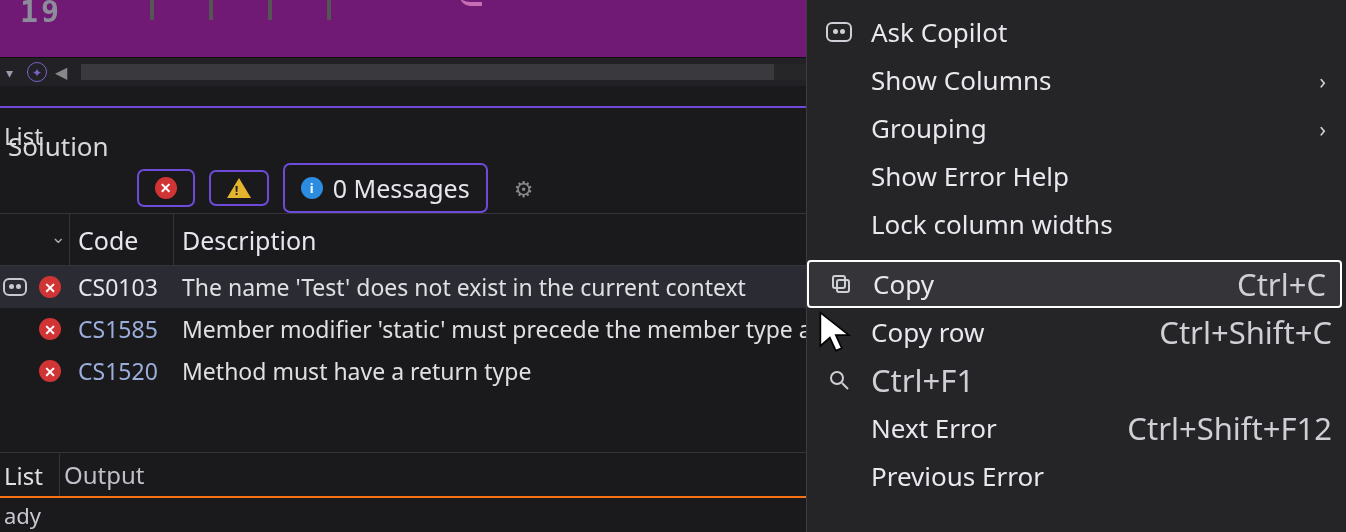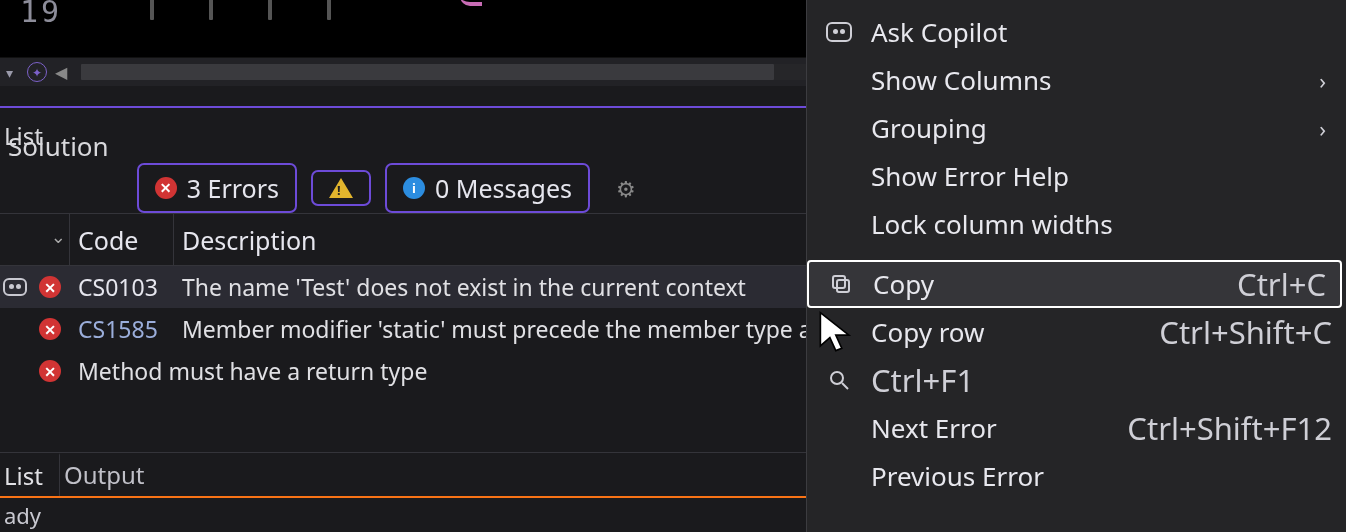--- a/index.html
+++ b/index.html
@@ -9,22 +9,23 @@
     font-family: "Segoe UI", system-ui, sans-serif;
     color: #d8d8dc;
     overflow: hidden;
     position: relative;
   }
 
   
   .editor-frag {
     position: absolute;
     top: 0; left: 0; right: 0; height: 58px;
-    background: #000000;
+    background: #701a75;
     border-bottom: 1px solid #111;
+    font-weight: bold;
   }
   .line-numbers {
     position: absolute;
     left: 20px; top: -6px;
     font-family: Consolas, monospace;
     font-size: 30px; color: #8d8d9a; letter-spacing: 3px;
   }
   .ruler-dots { position:absolute; left:150px; top:-4px; display:flex; gap:55px; }
   .ruler-dots span { width:4px; height:24px; background:#555; border-radius:1px; }
   .pink-blob { position:absolute; left:460px; top:-8px; width:22px; height:14px;
@@ -186,21 +187,20 @@
 <div class="errlist-title">List</div>
 
 <div class="filter-bar">
   <div class="scope-select">
     <span>Solution</span>
     <span class="chev">⌄</span>
   </div>
 
   <div class="pill">
     <span class="ico-err">✕</span>
-    <span>3 Errors</span>
   </div>
   <div class="pill">
     <span class="ico-warn"></span>
   </div>
   <div class="pill">
     <span class="ico-info">i</span>
     <span>0 Messages</span>
   </div>
 
   <span class="filter-icon">⚙</span>
@@ -230,20 +230,21 @@
         <span class="ico-err">✕</span>
       </div>
       <div class="td-code">CS1585</div>
       <div class="td-desc">Member modifier 'static' must precede the member type a</div>
     </div>
     <div class="tr">
       <div class="td-icon"></div>
       <div class="td-icon2">
         <span class="ico-err">✕</span>
       </div>
+      <div class="td-code">CS1520</div>
       <div class="td-desc">Method must have a return type</div>
     </div>
   </div>
 
 <div class="bottom-tabs">
   <div class="btab active">List</div>
   <div class="btab inactive">Output</div>
 </div>
 
 <div class="status-bar">

